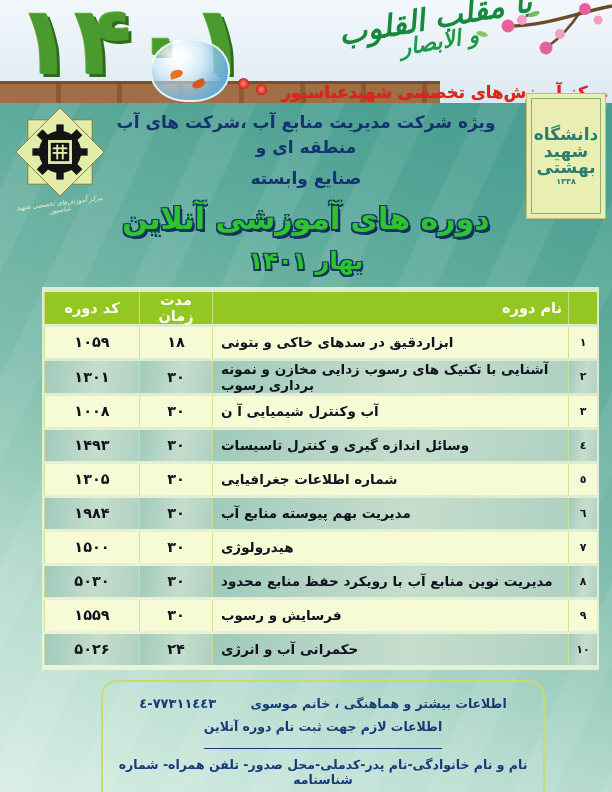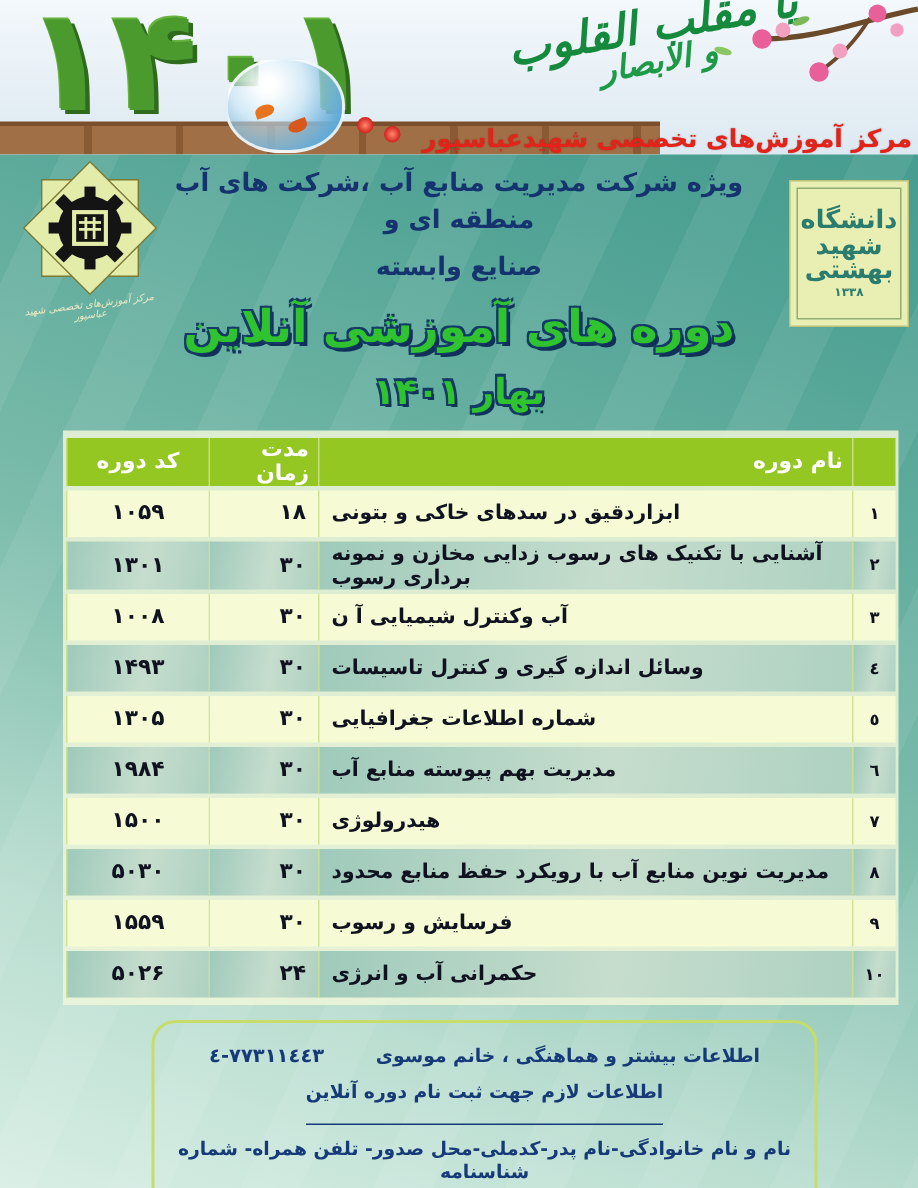--- a/index.html
+++ b/index.html
@@ -27,21 +27,21 @@
     color:#168a3c;font-weight:bold;font-style:italic;line-height:0.92;}
   .calli .l1{font-size:30px;display:block;}
   .calli .l2{font-size:22px;display:block;color:#1d9a46;}
   .blossoms{position:absolute;right:0;top:0;}
   .banner-caption{position:absolute;right:4px;bottom:1px;color:#e3231a;font-weight:bold;font-size:16.5px;
     text-shadow:0 0 1px rgba(120,0,0,0.5);white-space:nowrap;}
   
   .center-logo{position:absolute;left:12px;top:106px;width:96px;text-align:center;}
   .center-logo .caption{display:block;margin-top:-2px;transform:rotate(-7deg);
     color:#f2eec6;font-size:6.5px;font-style:italic;opacity:0.95;line-height:1.1;}
-  .uni-logo{position:absolute;right:6px;top:120px;width:80px;height:98px;background:#e9efb2;
+  .uni-logo{position:absolute;right:6px;top:93px;width:80px;height:126px;background:#e9efb2;
     border:1px solid #b9c27a;box-sizing:border-box;padding:4px;}
   .uni-logo .inner{border:1px solid #8fae74;height:100%;box-sizing:border-box;
     display:flex;flex-direction:column;justify-content:center;align-items:center;
     color:#2a7d6e;font-weight:bold;line-height:0.95;}
   .uni-logo .inner span{display:block;font-size:17px;letter-spacing:1px;}
   .uni-logo .inner .yr{font-size:8px;margin-top:3px;letter-spacing:2px;}
   
   .content{position:absolute;top:103px;left:0;width:612px;}
   .audience{margin:7px 104px 0;text-align:center;color:#15336f;font-weight:bold;font-size:17px;line-height:1.45;}
   .audience.l2{margin-top:7px;}
@@ -51,21 +51,21 @@
     text-shadow:-1.5px -1.5px 0 #143a66,1.5px -1.5px 0 #143a66,-1.5px 1.5px 0 #143a66,2px 2px 0 #10305a;}
   
   .table-frame{margin:12px 13px 0 42px;background:rgba(238,246,216,0.85);padding:2px;}
   table.courses{width:100%;border-collapse:separate;border-spacing:0 3px;direction:rtl;}
   table.courses th{background:#95c722;color:#ffffff;font-weight:bold;font-size:14.5px;height:29px;padding:0 6px;}
   table.courses td{height:31px;padding:0 8px;font-weight:bold;color:#10131f;}
   tbody tr:nth-child(odd) td{background:#f6fbd6;}
   tbody tr:nth-child(even) td{background:linear-gradient(100deg,#9fcabb 0%,#c6ddcd 55%,#aed1c1 100%);}
   .col-no{width:24px;font-size:11px;text-align:center;padding:0 2px !important;}
   .col-name{text-align:left;font-size:13.5px;}
-  .col-dur{width:56px;text-align:right;font-size:14.5px;}
+  .col-dur{width:56px;text-align:center;font-size:14.5px;}
   .col-code{width:78px;text-align:center;font-size:14.5px;}
   table.courses td + td,table.courses th + th{border-left:1px solid rgba(205,224,140,0.9);}
   table.courses td:first-child,table.courses th:first-child{border-left:1px solid rgba(205,224,140,0.9);}
   
   .footer-box{margin:10px 67px 0 101px;border:2.5px solid #c6dc6b;border-radius:16px;
     padding:10px 12px 8px;text-align:center;direction:rtl;color:#163a78;}
   .footer-box .line{font-weight:bold;font-size:12.5px;margin:4px 0 8px;}
   .phone{display:inline-block;margin-right:30px;font-size:13px;}
   .reg-title{display:inline-block;border-bottom:1.5px solid #163a78;padding-bottom:14px;}
   .url-line{direction:ltr;font-family:"Liberation Sans",sans-serif;font-weight:bold;font-size:19px;

